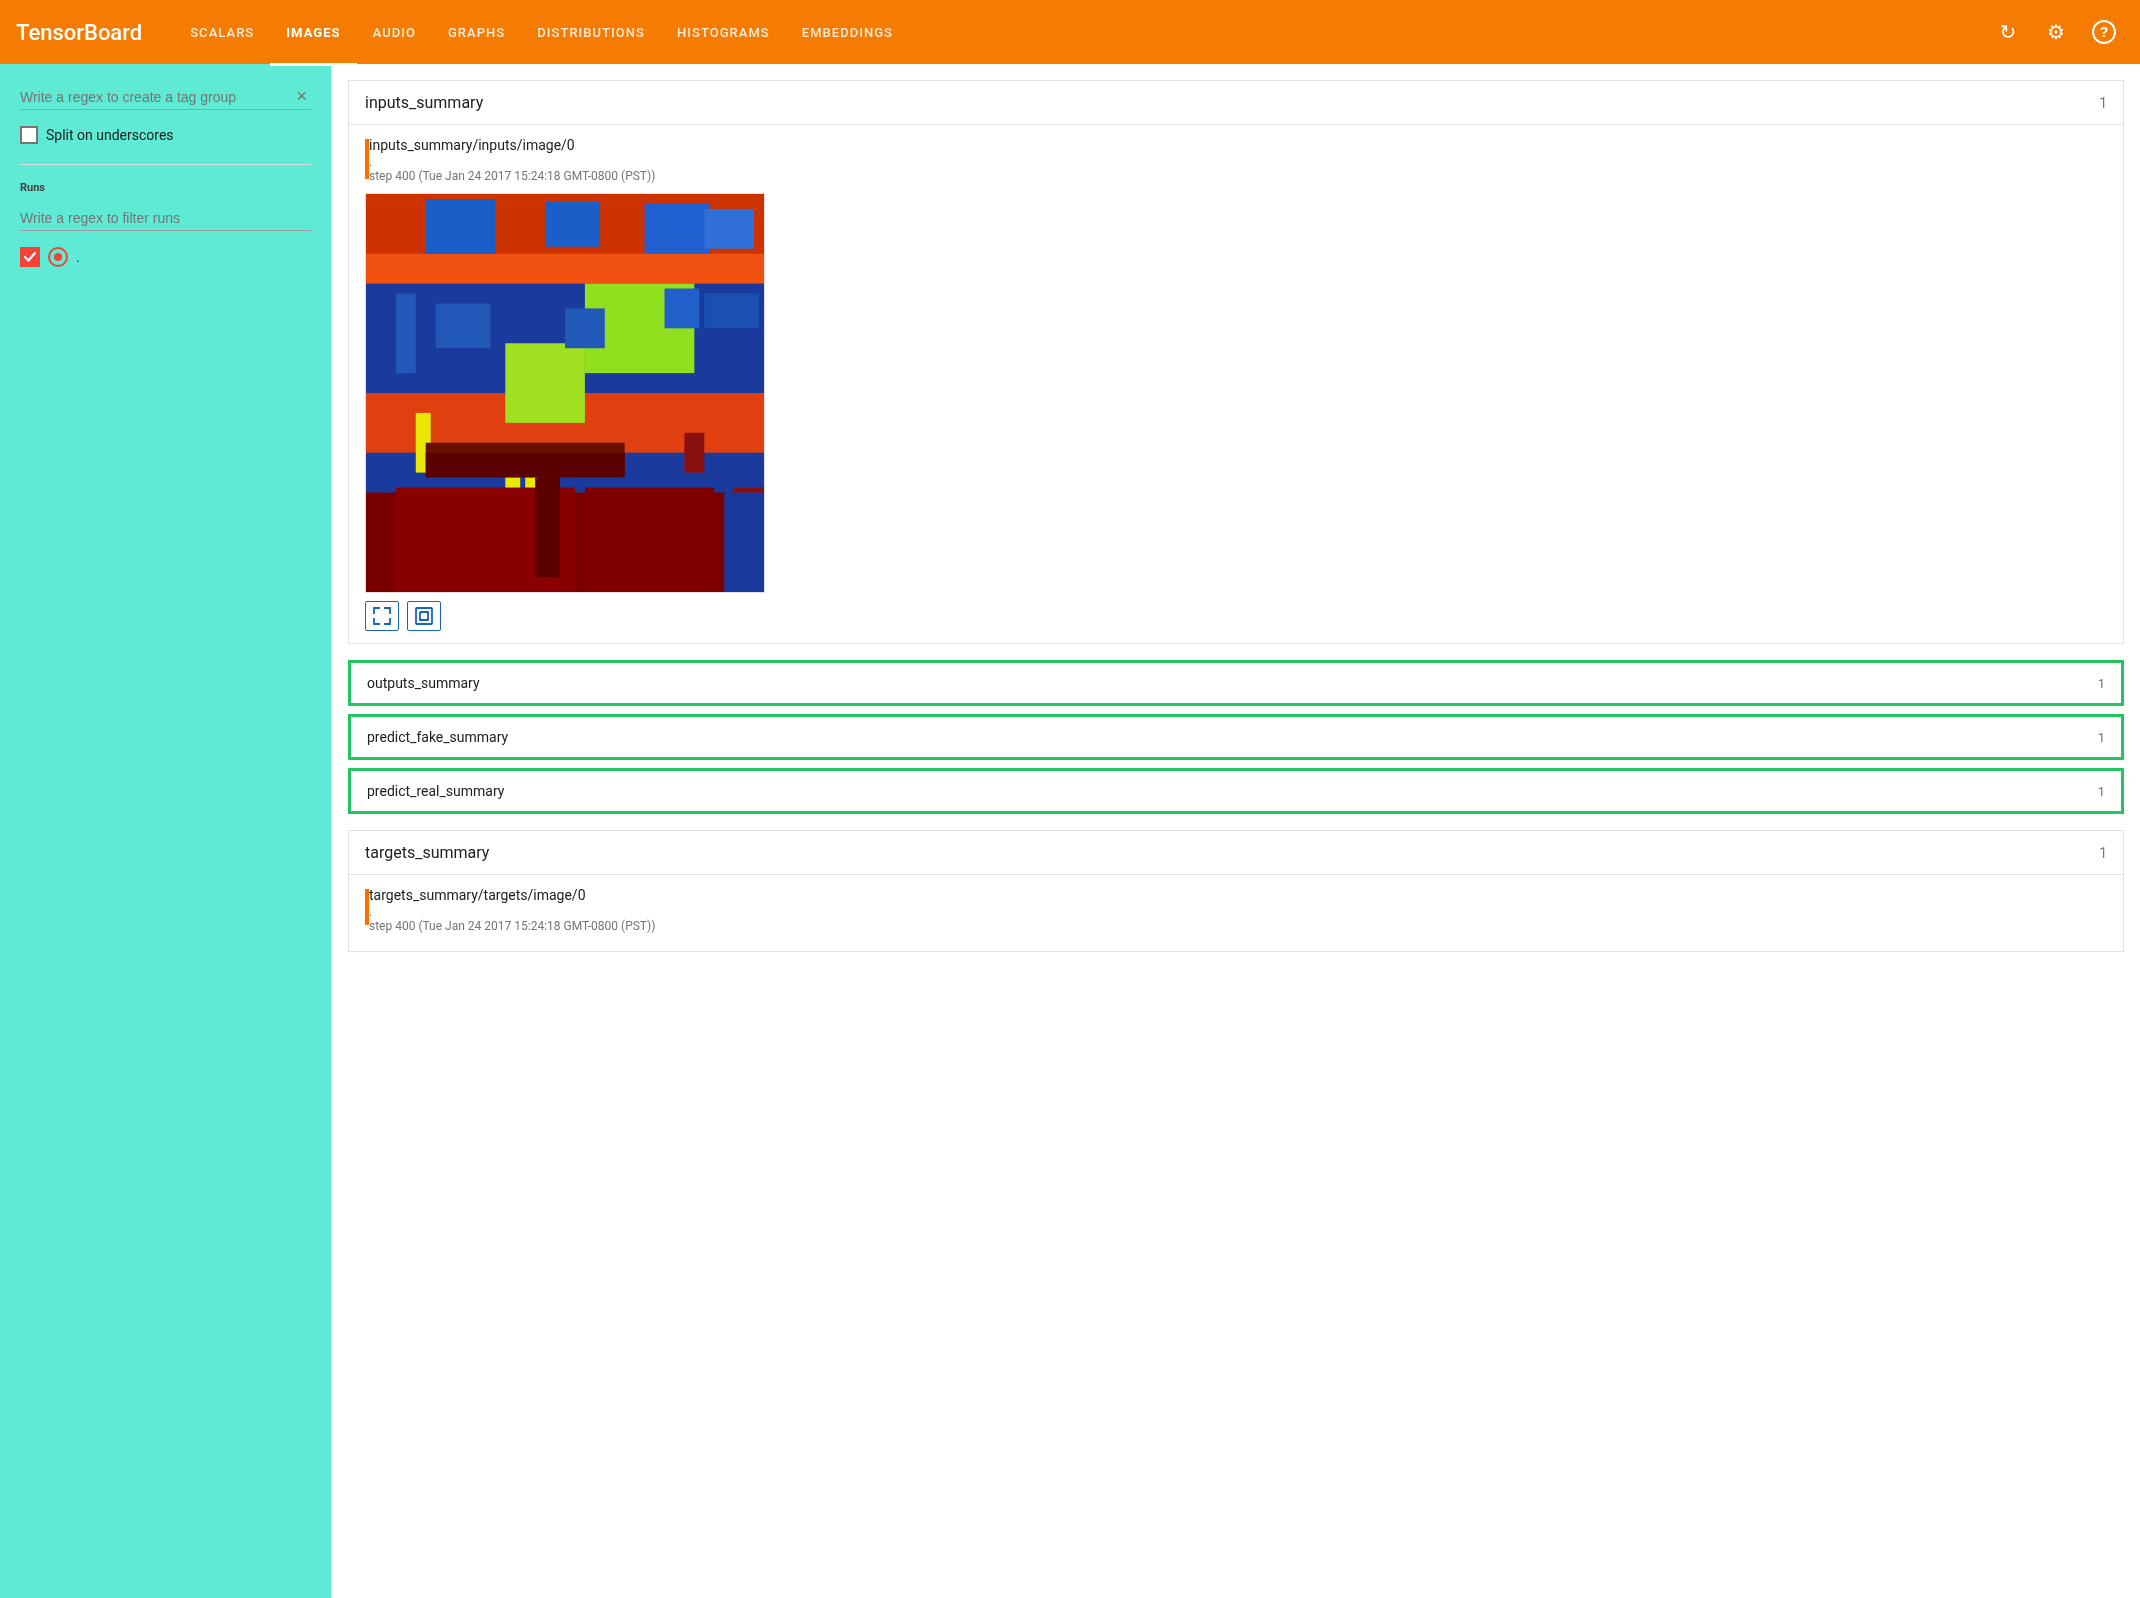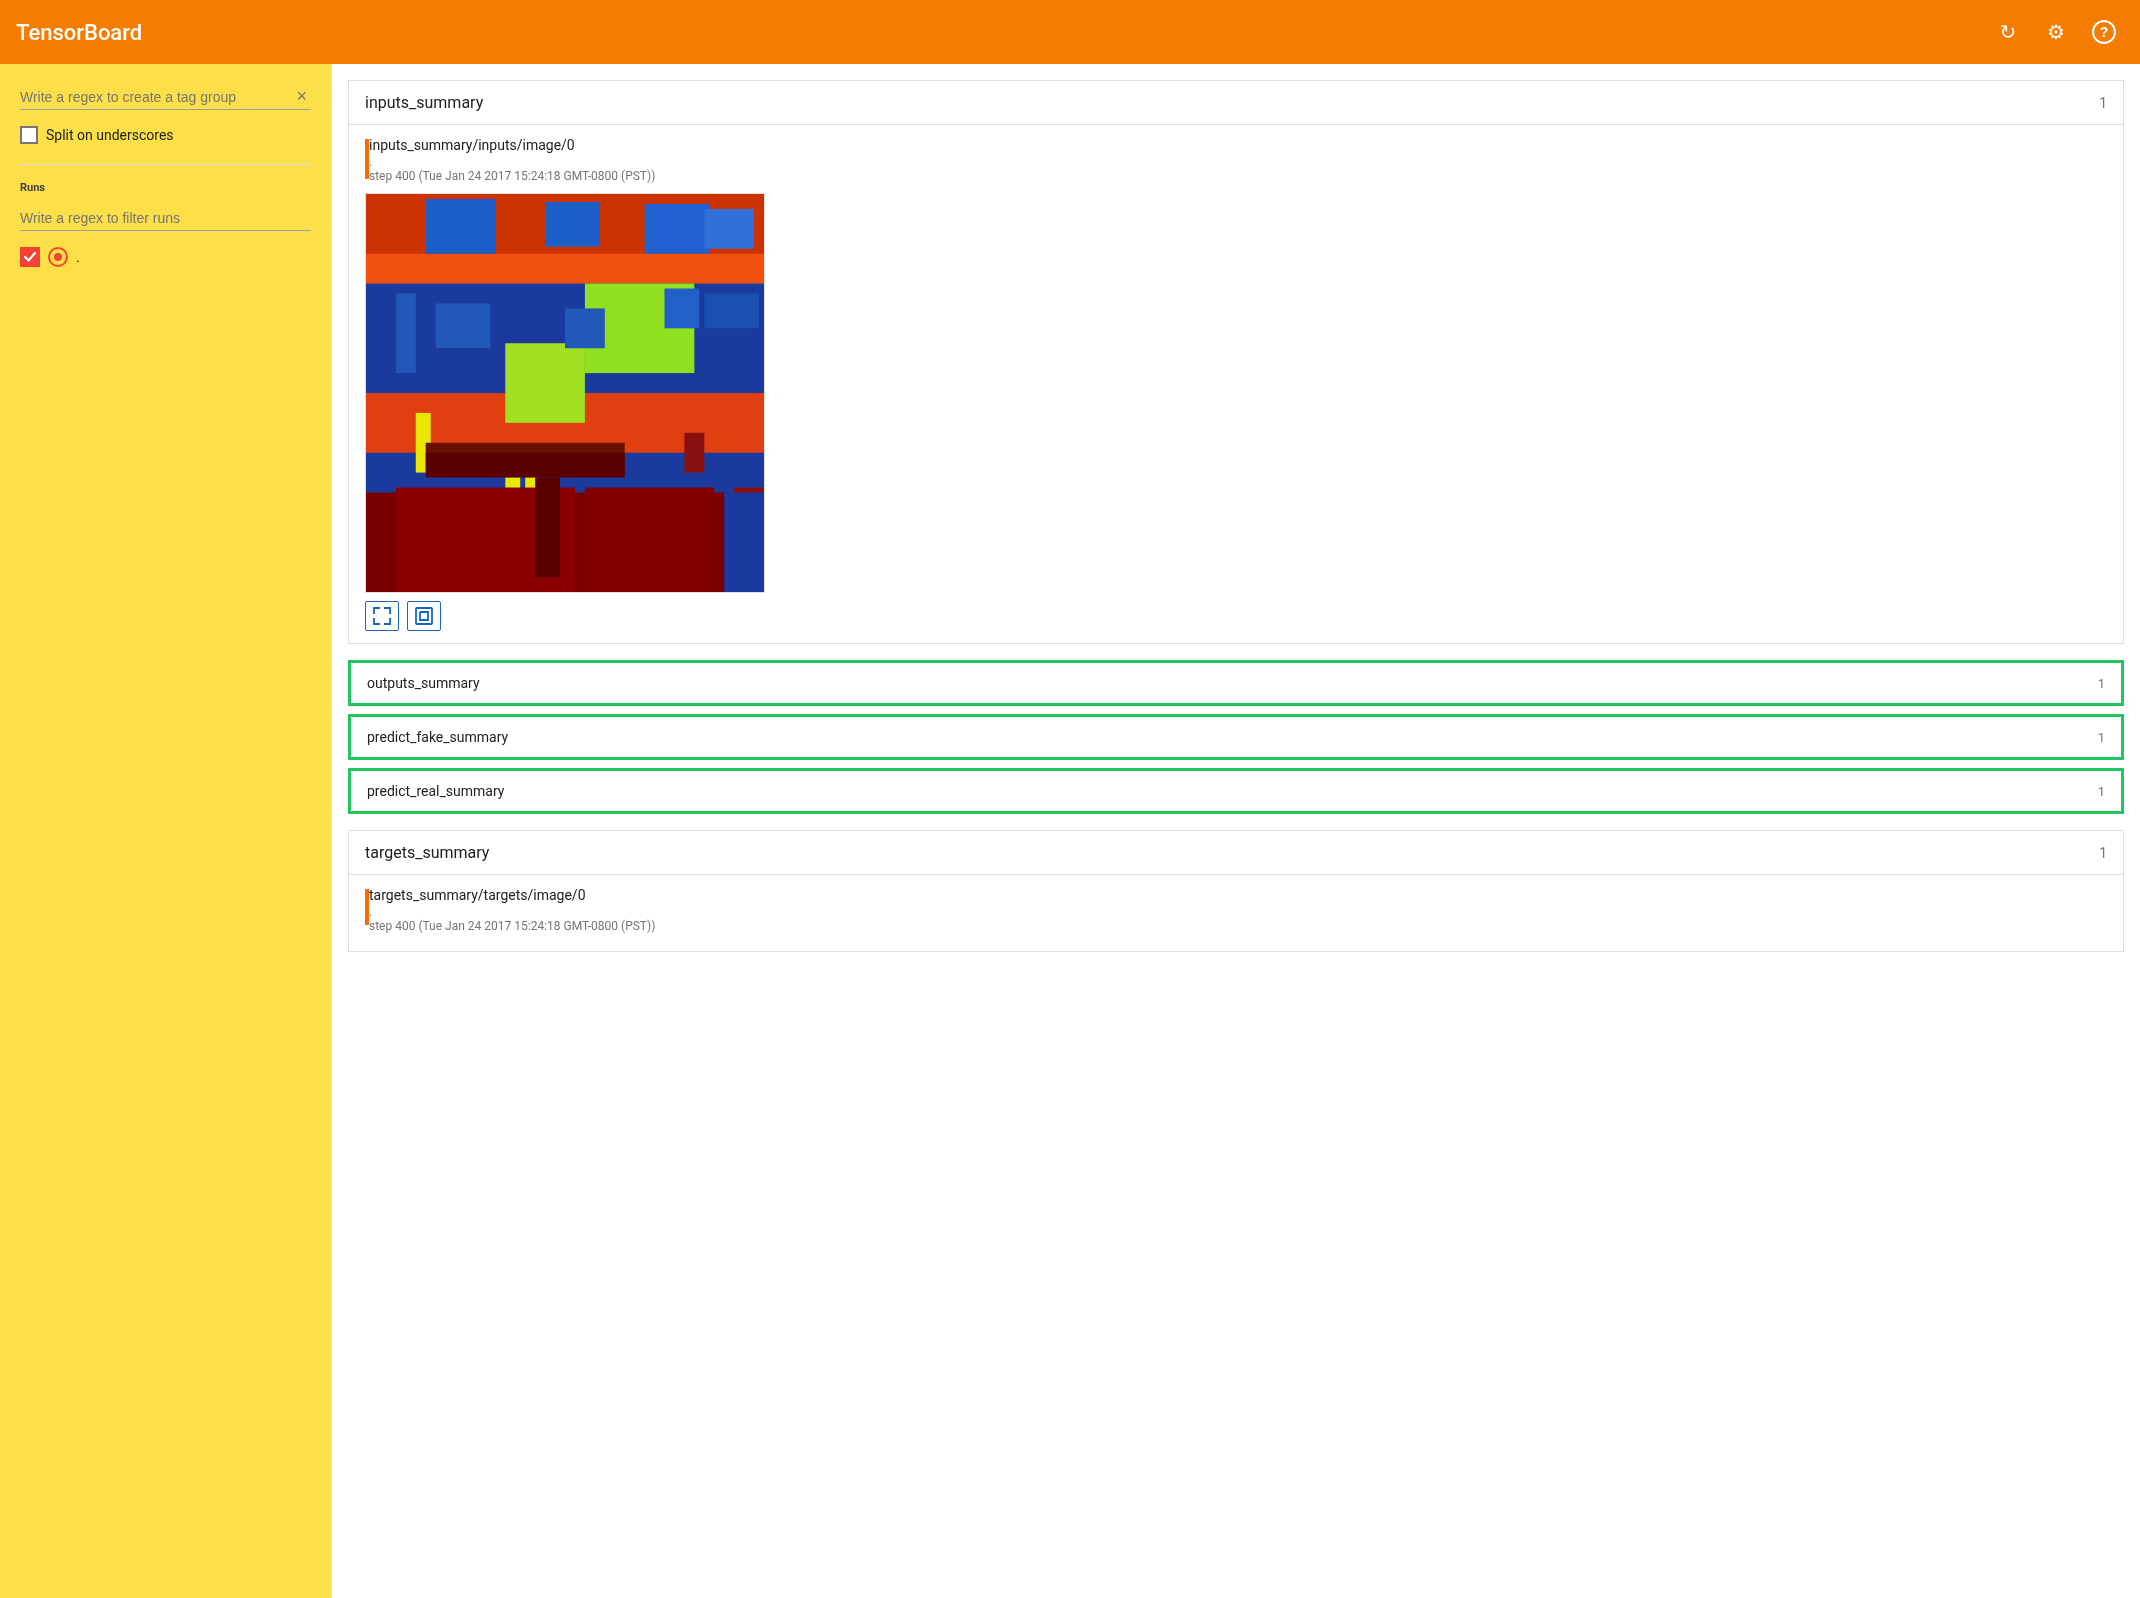--- a/index.html
+++ b/index.html
@@ -72,21 +72,21 @@
     .app-container {
       display: flex;
       margin-top: 64px;
       min-height: calc(100vh - 64px);
     }
 
     
     .sidebar {
       width: 332px;
       min-width: 332px;
-      background: #fde047;
+      background: #5eead4;
       border-right: 1px solid #e0e0e0;
       display: flex;
       flex-direction: column;
       position: fixed;
       top: 64px;
       bottom: 0;
       left: 0;
       overflow-y: auto;
     }
     .sidebar-content {
@@ -335,20 +335,30 @@
     
     ::-webkit-scrollbar { width: 6px; }
     ::-webkit-scrollbar-track { background: transparent; }
     ::-webkit-scrollbar-thumb { background: #bdbdbd; border-radius: 3px; }
   </style>
 </head>
 <body>
 
 <header class="header">
   <span class="header-logo">TensorBoard</span>
+  <nav class="header-nav">
+
+  <a class="nav-item">SCALARS</a>
+      <a class="nav-item active">IMAGES</a>
+      <a class="nav-item">AUDIO</a>
+      <a class="nav-item">GRAPHS</a>
+      <a class="nav-item">DISTRIBUTIONS</a>
+      <a class="nav-item">HISTOGRAMS</a>
+      <a class="nav-item">EMBEDDINGS</a>
+    </nav>
   <div class="header-actions">
     <button class="header-icon-btn" title="Refresh">
       <span>↻</span>
     </button>
     <button class="header-icon-btn" title="Settings">
       <span>⚙</span>
     </button>
     <button class="header-icon-btn" title="Help">
       <span style="border:2px solid white;border-radius:50%;width:24px;height:24px;display:flex;align-items:center;justify-content:center;font-size:14px;font-weight:700;">?</span>
     </button>

